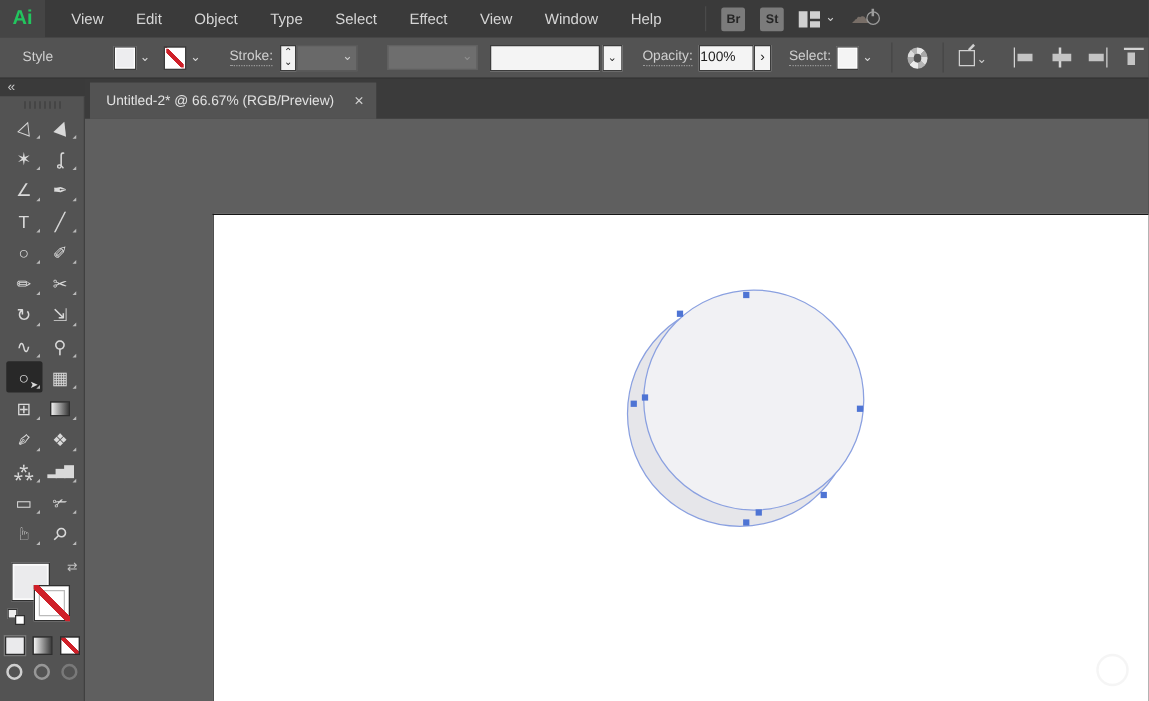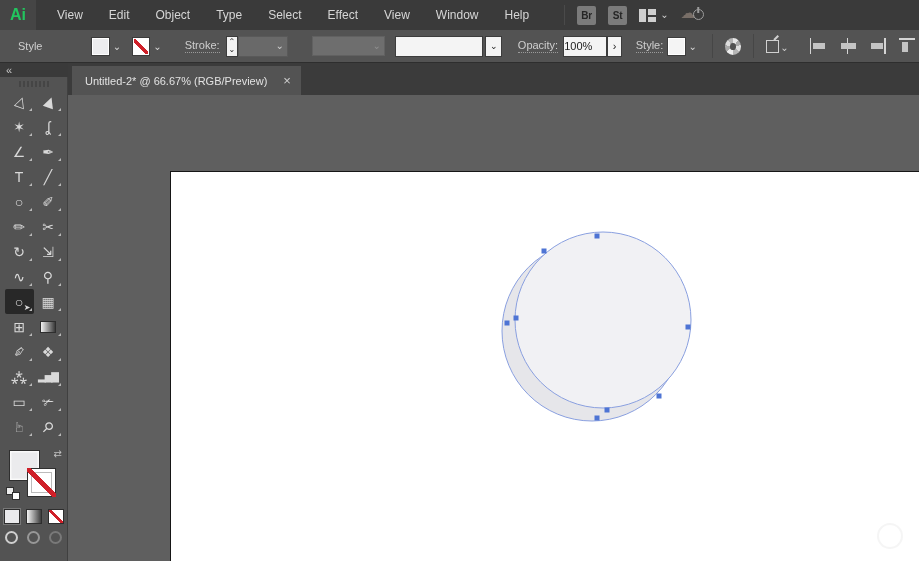--- a/index.html
+++ b/index.html
@@ -199,21 +199,21 @@
     </div>
 
     <span class="cb-label u" style="margin-left:16px;">Opacity:</span>
     <div class="wbox opacity-field" style="margin-left:5px;">
       <span>100%</span>
     </div>
     <div class="wbox arrow-btn">
       <span>›</span>
     </div>
 
-    <span class="cb-label u" style="margin-left:14px;">Style:</span>
+    <span class="cb-label u" style="margin-left:14px;">Select:</span>
     <span class="swatch" style="margin-left:4px; background:#f4f4f4;"></span>
     <span class="chev-btn">⌄</span>
 
     <span class="vsep" style="margin-left:12px;"></span>
     <span class="colorwheel" style="margin-left:12px;"></span>
     <span class="vsep" style="margin-left:12px;"></span>
 
     <div class="isolate" style="margin-left:12px;">
       <span class="doc"></span>
       <span class="chev">⌄</span>

